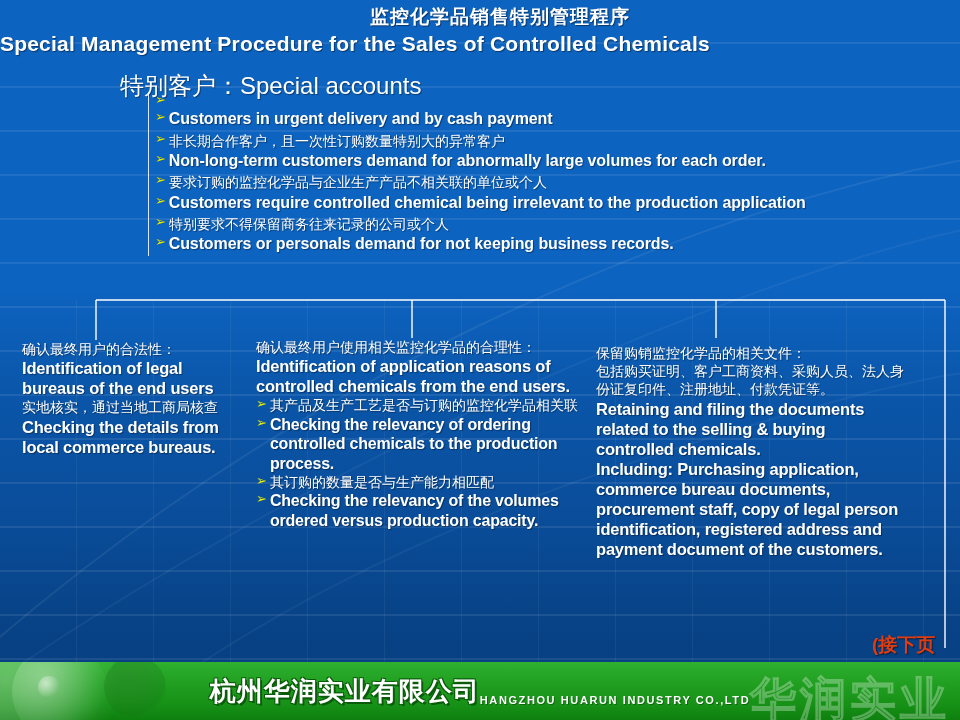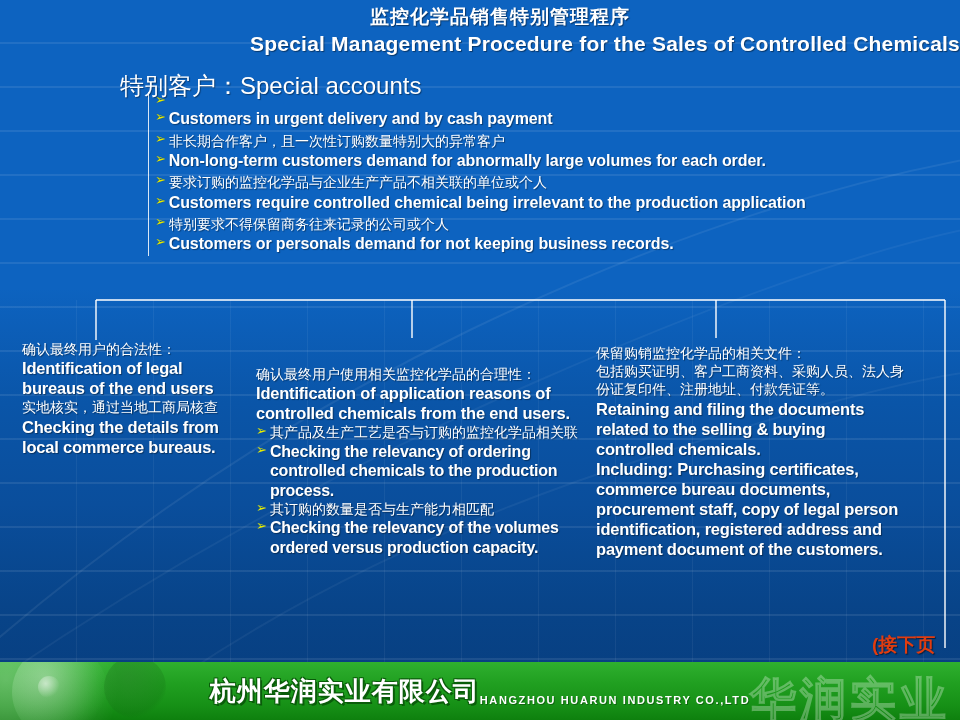--- a/index.html
+++ b/index.html
@@ -53,21 +53,21 @@
   .title-zh {
     position:absolute; top:4px; left:0; width:960px;
     text-align:center;
     color:#ffffff; font-size:19px; font-weight:bold;
     letter-spacing:1px;
     text-shadow:1px 1px 1px rgba(0,0,0,.45);
     padding-left:40px;
   }
   .title-en {
     position:absolute; top:32px; left:0; width:960px;
-    text-align:right;
+    text-align:left;
     color:#ffffff; font-size:21px; font-weight:bold;
     letter-spacing:0.2px;
     text-shadow:1px 1px 1px rgba(0,0,0,.45);
   }
   .subtitle {
     position:absolute; top:70px; left:120px;
     color:#ffffff; font-size:24px; font-weight:normal;
     text-shadow:1px 1px 1px rgba(0,0,0,.4);
   }
 
@@ -88,21 +88,21 @@
   .bl.en .tx { font-size:16px; font-weight:bold; letter-spacing:-0.1px; }
   .bl.zh { margin-bottom:1px; }
   .bl.en { margin-bottom:2px; }
 
   
   #connector { position:absolute; left:0; top:0; width:960px; height:720px; pointer-events:none; }
 
   
   .col { position:absolute; color:#ffffff; }
   #col1 { left:22px;  top:340px; width:222px; }
-  #col2 { left:256px; top:338px; width:330px;margin-top:27px; }
+  #col2 { left:256px; top:338px; width:330px; }
   #col3 { left:596px; top:344px; width:310px; }
 
   .zh   { font-size:14px; line-height:1.30; text-shadow:1px 1px 1px rgba(0,0,0,.4); }
   .en   { font-size:16.5px; font-weight:bold; line-height:1.22; letter-spacing:-0.2px;
           text-shadow:1px 1px 1px rgba(0,0,0,.4); }
   .en.sm{ font-size:16px; }
   .rowb { display:flex; align-items:flex-start; }
   .rowb .arw { color:#e8ec00; font-size:13px; margin-right:3px; flex:0 0 auto; line-height:1.3; }
 
   
@@ -225,21 +225,21 @@
       </div>
       <div class="rowb">
         <span class="arw">➢</span>
         <span class="en sm">Checking the relevancy of the volumes ordered versus production capacity.</span>
       </div>
     </div>
   <div class="col" id="col3">
       <div class="zh">保留购销监控化学品的相关文件：</div>
       <div class="zh">包括购买证明、客户工商资料、采购人员、法人身份证复印件、注册地址、付款凭证等。</div>
       <div class="en">Retaining and filing the documents related to the selling &amp; buying controlled chemicals.</div>
-      <div class="en">Including: Purchasing certificates, commerce bureau documents, procurement staff, copy of legal person identification, registered address and payment document of the customers.</div>
+      <div class="en">Including: Purchasing application, commerce bureau documents, procurement staff, copy of legal person identification, registered address and payment document of the customers.</div>
     </div>
 
   <div id="rednote">(接下页</div>
 
   <div id="footer">
     <div class="deco" style="left:-70px; top:-58px; width:190px; height:190px;
          background:radial-gradient(circle at 40% 40%, rgba(255,255,255,.30), rgba(255,255,255,.04) 62%, rgba(255,255,255,0) 70%);"></div>
     <div class="deco" style="left:12px; top:-18px; width:96px; height:96px;
          background:radial-gradient(circle at 35% 35%, rgba(255,255,255,.35), rgba(120,220,120,.10) 60%, rgba(255,255,255,0) 72%);"></div>
     <div class="deco" style="left:104px; top:-6px; width:62px; height:62px;

